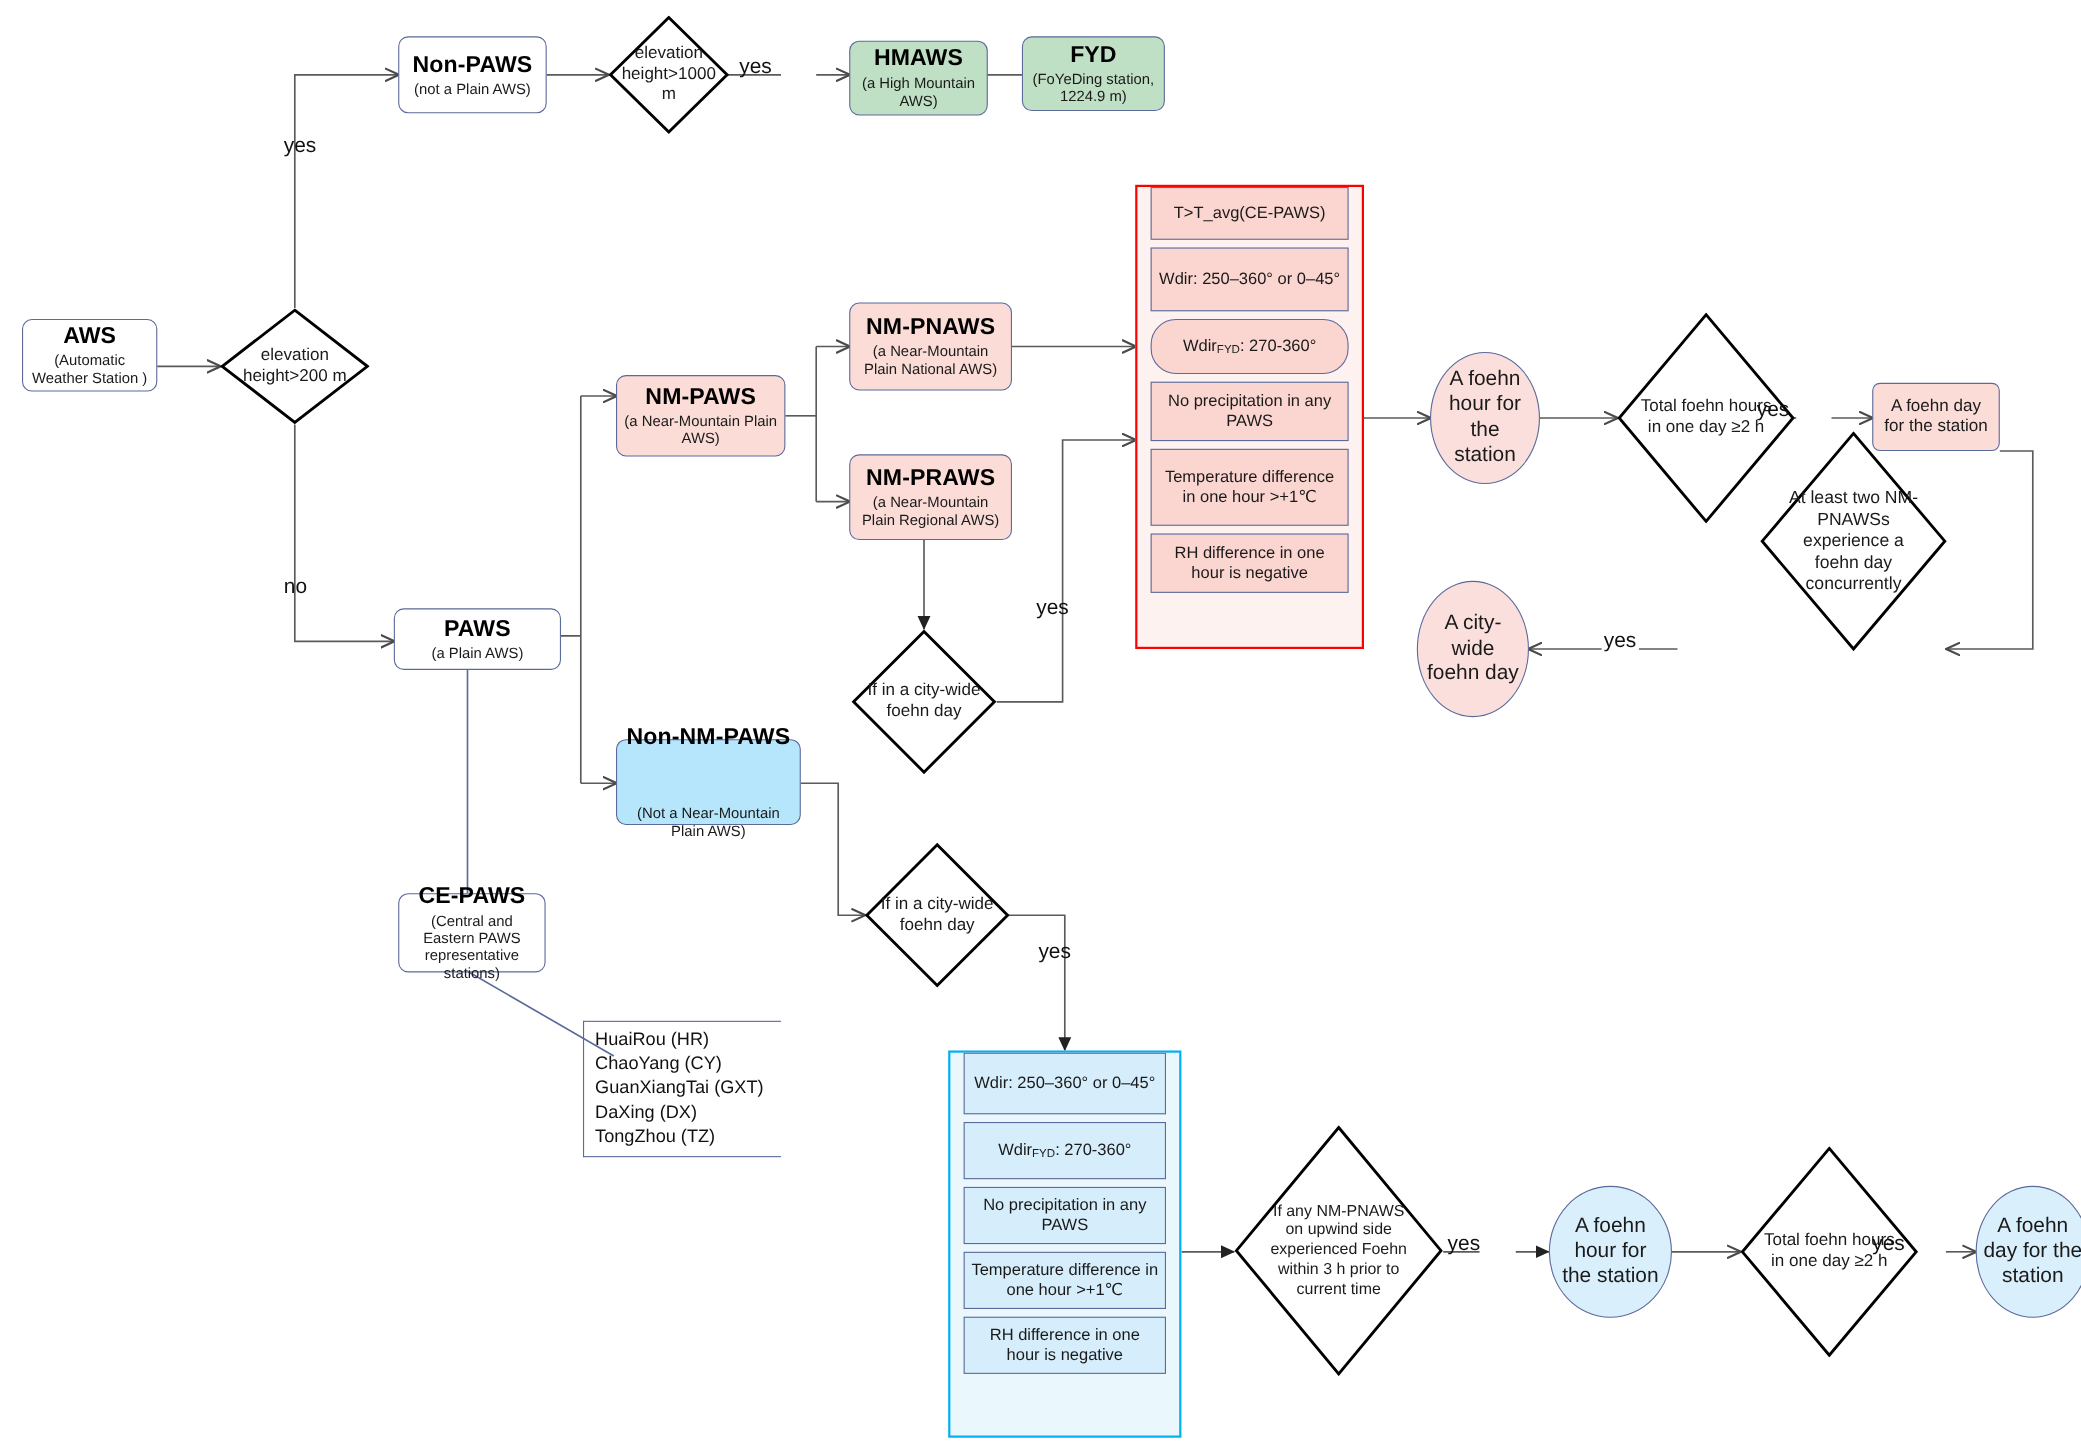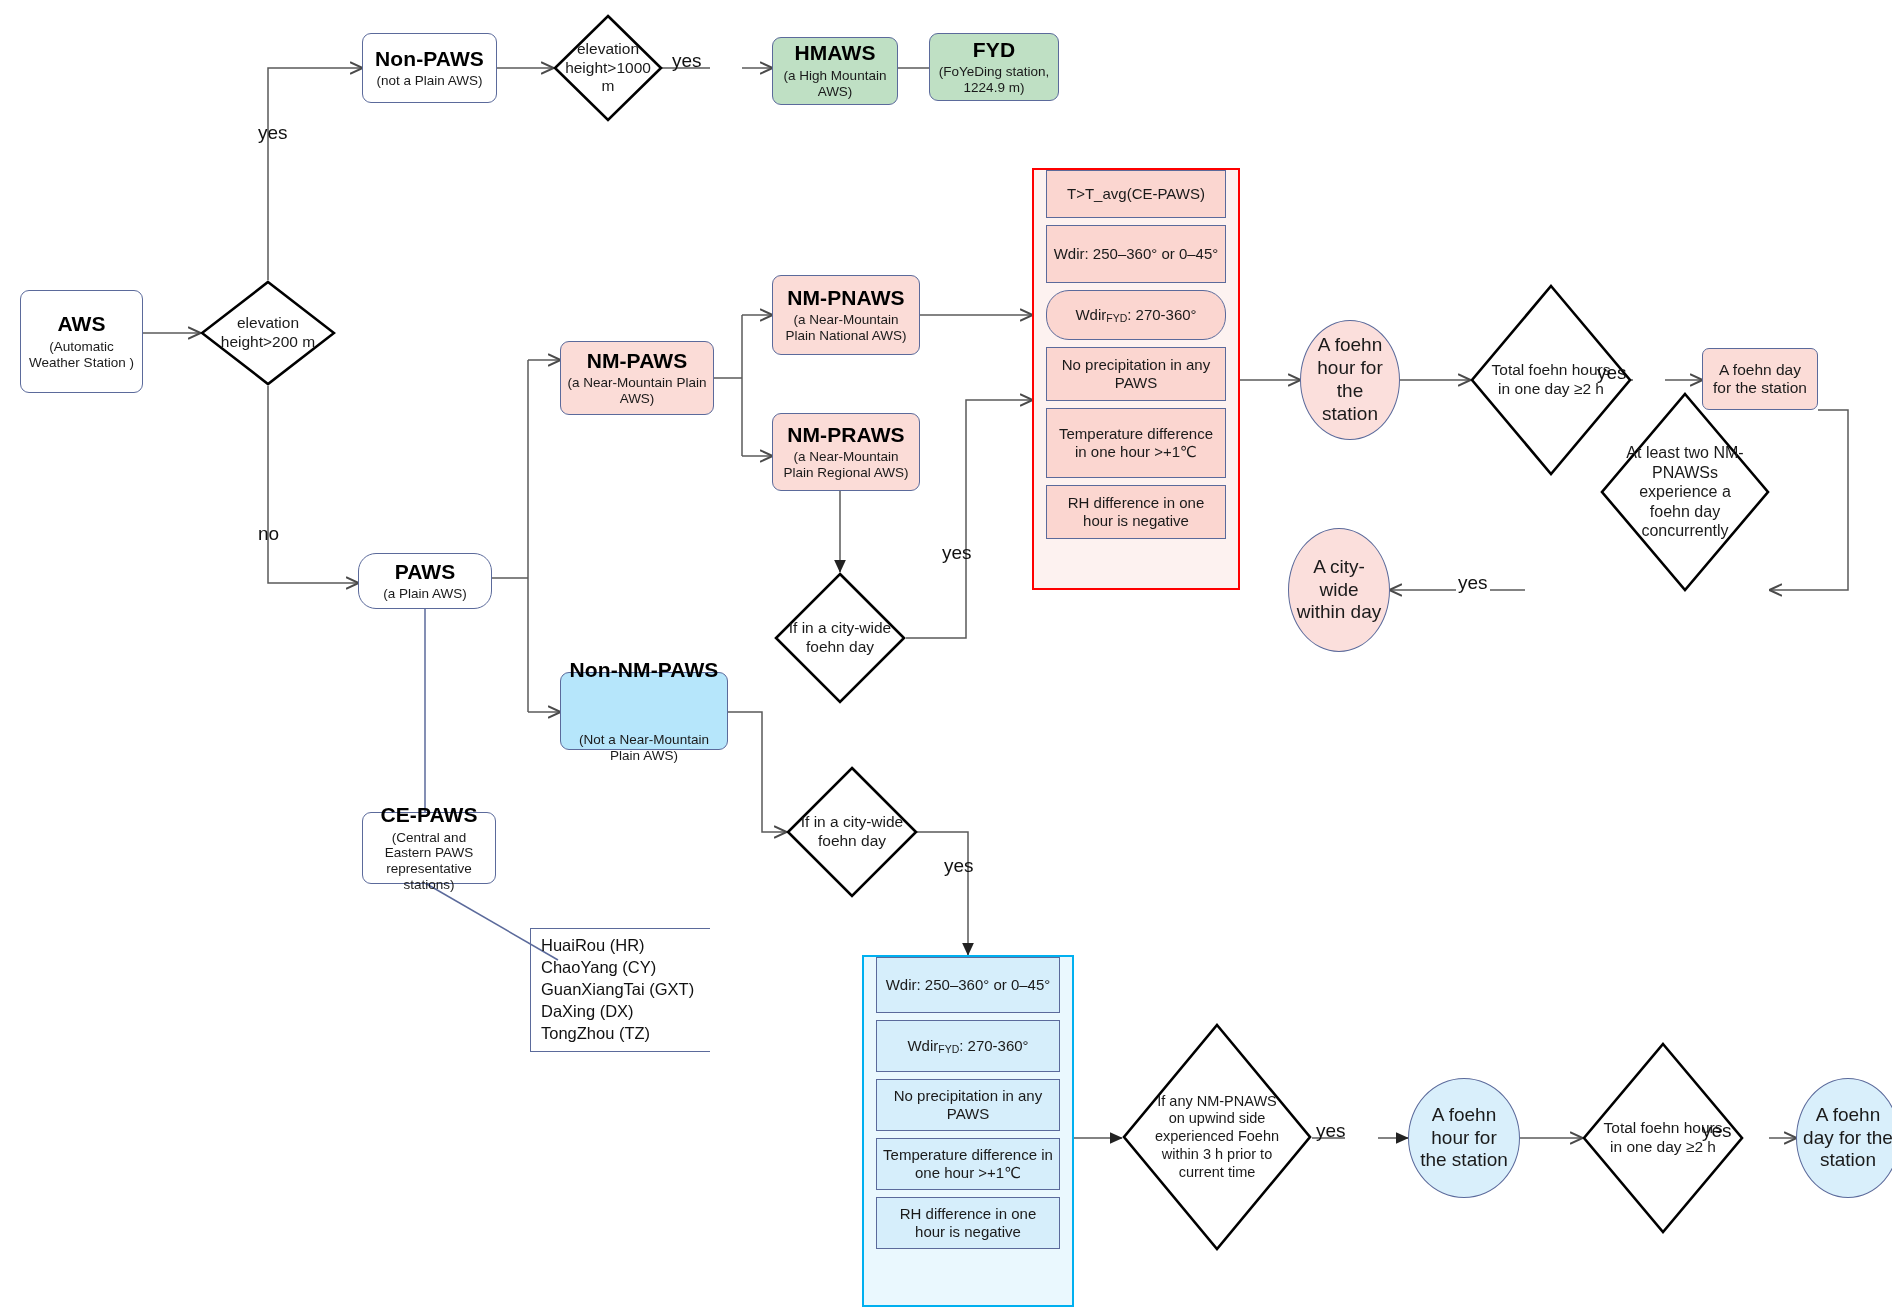--- a/index.html
+++ b/index.html
@@ -122,21 +122,21 @@
       <path d="M1312,1138 L1345,1138"></path>
       <path d="M1378,1138 L1408,1138" marker-end="url(#arS)"></path>
 
       <path d="M1520,1138 L1582,1138" marker-end="url(#ar)"></path>
 
       <path d="M1700,1138 L1737,1138"></path>
       <path d="M1769,1138 L1796,1138" marker-end="url(#ar)"></path>
     </g>
   </svg>
 
-  <div class="node rrect" style="left:20px;top:290px;width:123px;height:103px;">
+  <div class="node rrect" style="left:20px;top:290px;width:123px;height:66px;">
     <div class="t1">AWS</div>
     <div class="t2">(Automatic Weather Station )</div>
   </div>
 
   <div class="diamond" style="left:200px;top:280px;width:136px;height:106px;">
     <svg width="136" height="106" viewBox="0 0 136 106">
         <polygon points="68,2 134,53 68,104 2,53" fill="#fff" stroke="#000" stroke-width="2.6"></polygon>
       </svg>
     <div class="dtext">elevation height&gt;200 m</div>
   </div>
@@ -156,21 +156,21 @@
   <div class="node rrect green" style="left:772px;top:37px;width:126px;height:68px;justify-content:flex-end;">
     <div class="t1">HMAWS</div>
     <div class="t2">(a High Mountain AWS)</div>
   </div>
 
   <div class="node rrect green" style="left:929px;top:33px;width:130px;height:68px;">
     <div class="t1">FYD</div>
     <div class="t2">(FoYeDing station, 1224.9 m)</div>
   </div>
 
-  <div class="node rrect" style="left:358px;top:553px;width:134px;height:56px;border-radius:18px;">
+  <div class="node rrect" style="left:358px;top:553px;width:152px;height:56px;">
     <div class="t1">PAWS</div>
     <div class="t2">(a Plain AWS)</div>
   </div>
 
   <div class="node rrect pink" style="left:560px;top:341px;width:154px;height:74px;">
     <div class="t1">NM-PAWS</div>
     <div class="t2">(a Near-Mountain Plain AWS)</div>
   </div>
 
   <div class="node rrect pink" style="left:772px;top:275px;width:148px;height:80px;">
@@ -241,21 +241,21 @@
 
   <div class="node plain" style="left:1702px;top:348px;width:116px;height:62px;">A foehn day for the station</div>
 
   <div class="diamond big" style="left:1600px;top:392px;width:170px;height:200px;">
     <svg width="170" height="200" viewBox="0 0 170 200">
         <polygon points="85,2 168,100 85,198 2,100" fill="#fff" stroke="#000" stroke-width="2.6"></polygon>
       </svg>
     <div class="dtext" style="padding:0 20px;">At least two NM-PNAWSs experience a foehn day concurrently</div>
   </div>
 
-  <div class="circ pink" style="left:1288px;top:528px;width:102px;height:124px;padding:0 6px;">A city-wide within day</div>
+  <div class="circ pink" style="left:1288px;top:528px;width:102px;height:124px;padding:0 6px;">A city-wide foehn day</div>
 
   <div class="diamond big" style="left:1122px;top:1023px;width:190px;height:228px;">
     <svg width="190" height="228" viewBox="0 0 190 228">
         <polygon points="95,2 188,114 95,226 2,114" fill="#fff" stroke="#000" stroke-width="2.6"></polygon>
       </svg>
     <div class="dtext" style="font-size:14.5px;padding:0 26px;">If any NM-PNAWS on upwind side experienced Foehn within 3 h prior to current time</div>
   </div>
 
   <div class="circ blue" style="left:1408px;top:1078px;width:112px;height:120px;padding:0 8px;">A foehn hour for the station</div>
 

